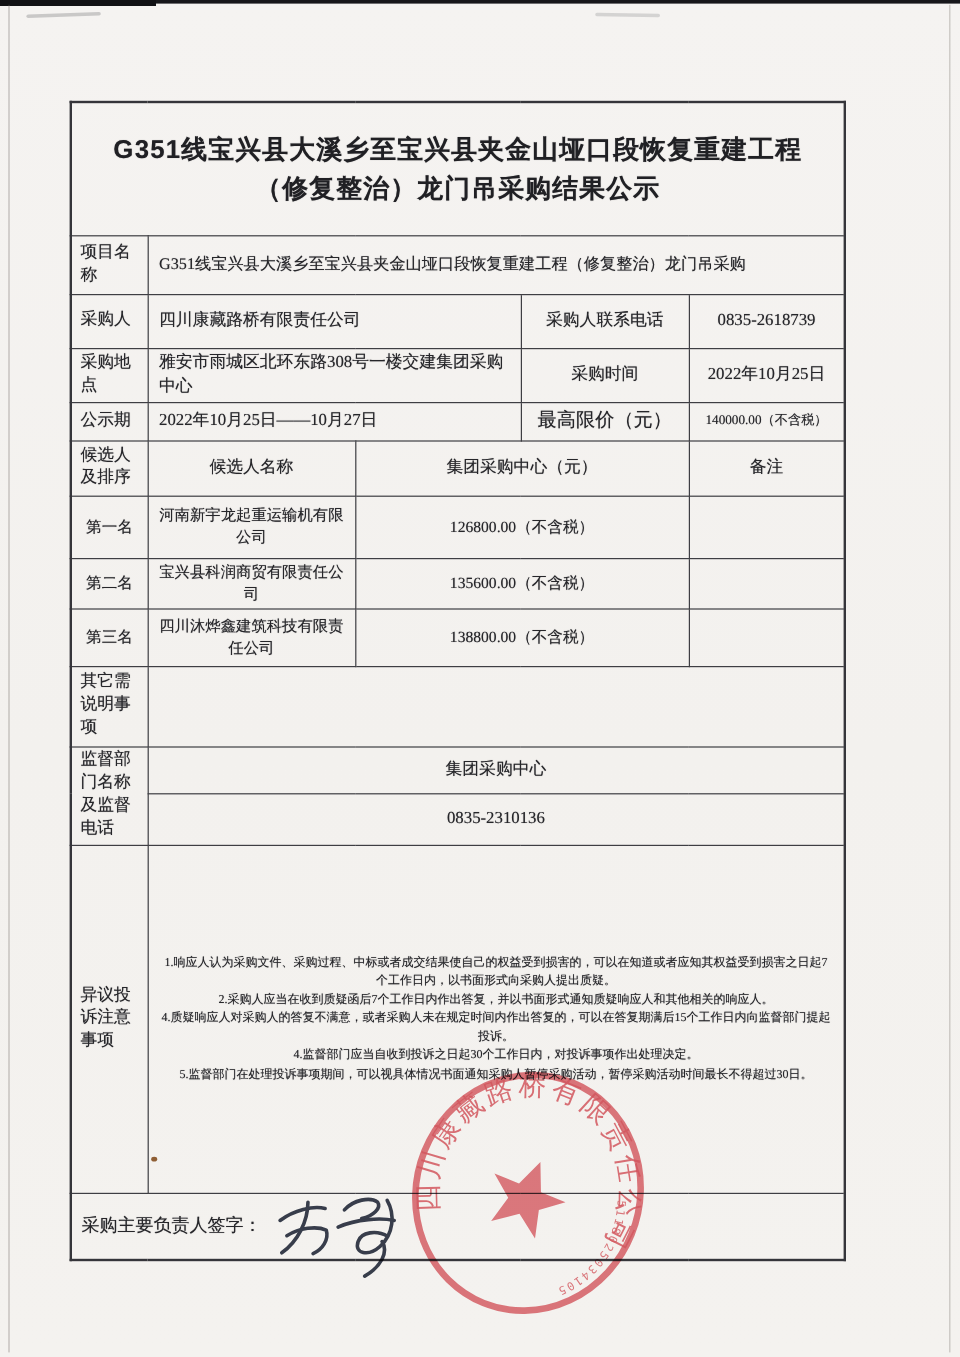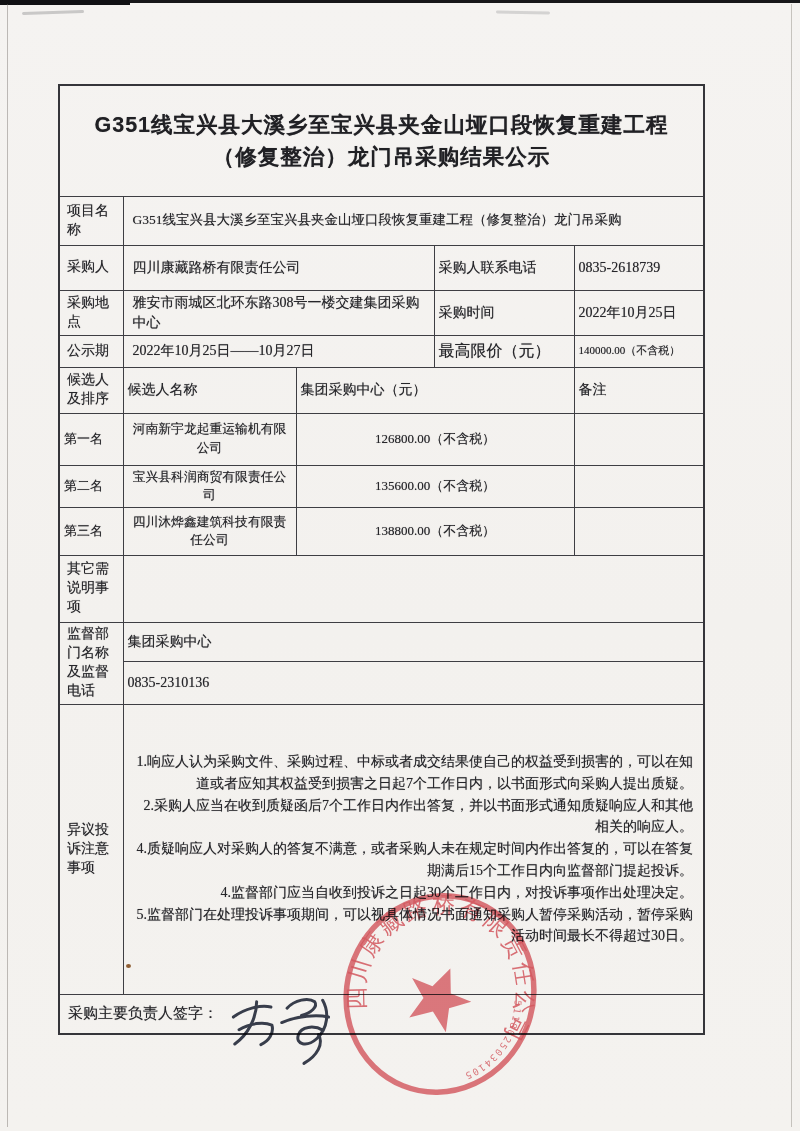--- a/index.html
+++ b/index.html
@@ -41,25 +41,25 @@
     text-align:center;
     font-family:"Liberation Sans", sans-serif;
     font-weight:bold;
     font-size:21.5px;
     line-height:1.5;
     letter-spacing:1px;
     color:#202024;
   }
   .lbl{ text-align:left;padding:2px 7px;line-height:1.35; }
   .val{ text-align:left;padding:0 9px;line-height:1.4; }
-  .cen{ line-height:1.4; }
+  .cen{ text-align:center;line-height:1.4; }
   .name-cell{ text-align:center;font-size:12.8px;line-height:1.45;padding:2px 5px; }
   .price-cell{ text-align:center;font-size:13px; }
   .notes-cell{ padding:6px 10px;vertical-align:middle; }
-  .note-line{ font-size:14px;line-height:1.56;text-align:right;text-shadow:0 0 0.7px rgba(40,40,44,0.55); }
+  .note-line{ font-size:10px;line-height:1.56;text-align:center;text-shadow:0 0 0.7px rgba(40,40,44,0.55); }
   .sig-cell{ text-align:left;padding-left:8px;font-size:15px; }
 
   
   .stamp{
     position:absolute;left:334px;top:888px;width:212px;height:212px;
     mix-blend-mode:multiply;opacity:.88;pointer-events:none;
   }
   
   .signature{
     position:absolute;left:226px;top:988px;width:132px;height:78px;
@@ -168,21 +168,21 @@
       <td class="lbl">异议投诉注意事项</td>
       <td colspan="4" class="notes-cell">
         <div class="note-line">1.响应人认为采购文件、采购过程、中标或者成交结果使自己的权益受到损害的，可以在知道或者应知其权益受到损害之日起7个工作日内，以书面形式向采购人提出质疑。</div>
         <div class="note-line">2.采购人应当在收到质疑函后7个工作日内作出答复，并以书面形式通知质疑响应人和其他相关的响应人。</div>
         <div class="note-line">4.质疑响应人对采购人的答复不满意，或者采购人未在规定时间内作出答复的，可以在答复期满后15个工作日内向监督部门提起投诉。</div>
         <div class="note-line">4.监督部门应当自收到投诉之日起30个工作日内，对投诉事项作出处理决定。</div>
         <div class="note-line">5.监督部门在处理投诉事项期间，可以视具体情况书面通知采购人暂停采购活动，暂停采购活动时间最长不得超过30日。</div>
       </td>
     </tr>
 
-    <tr style="height:40px">
+    <tr style="height:56px">
       <td colspan="5" class="sig-cell">采购主要负责人签字：</td>
     </tr>
   </tbody>
     </table>
 
   <svg class="signature" viewBox="0 0 132 78">
     <g fill="none" stroke="#252c3d" stroke-width="3" stroke-linecap="round" stroke-linejoin="round" opacity="0.9">
       <path d="M8 26 C20 18 36 15 46 18"></path>
       <path d="M32 12 C31 28 22 44 8 53"></path>
       <path d="M13 39 C24 33 38 32 46 36 C48 44 42 52 34 55"></path>

